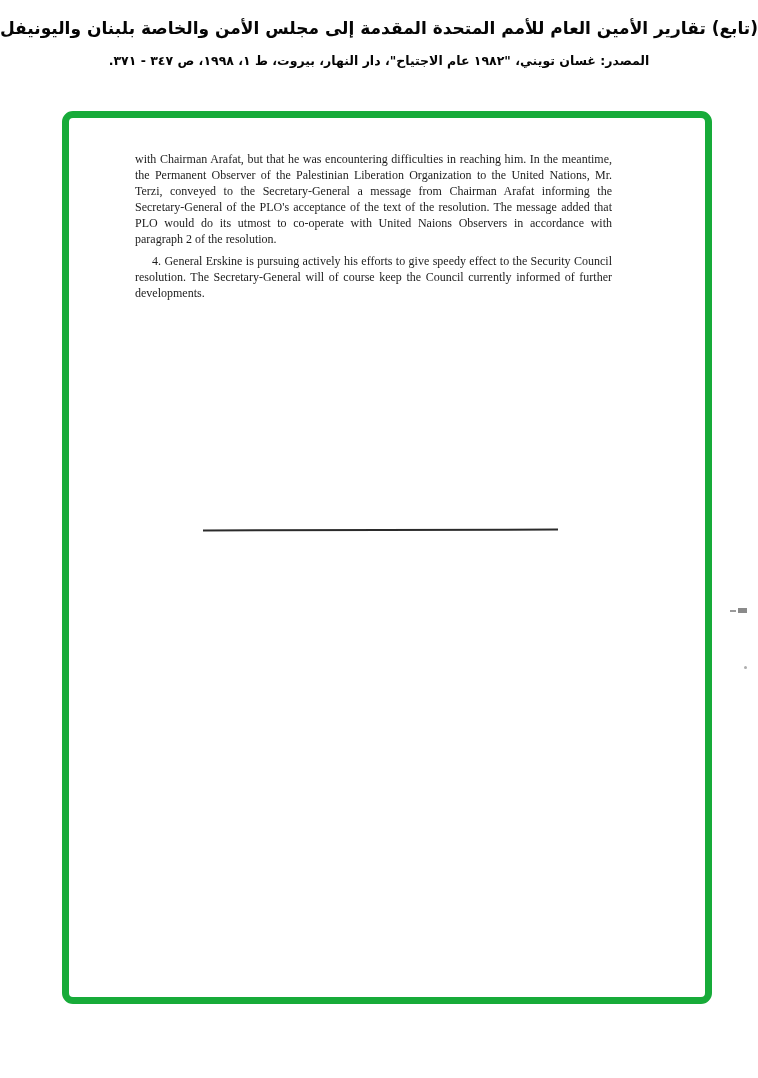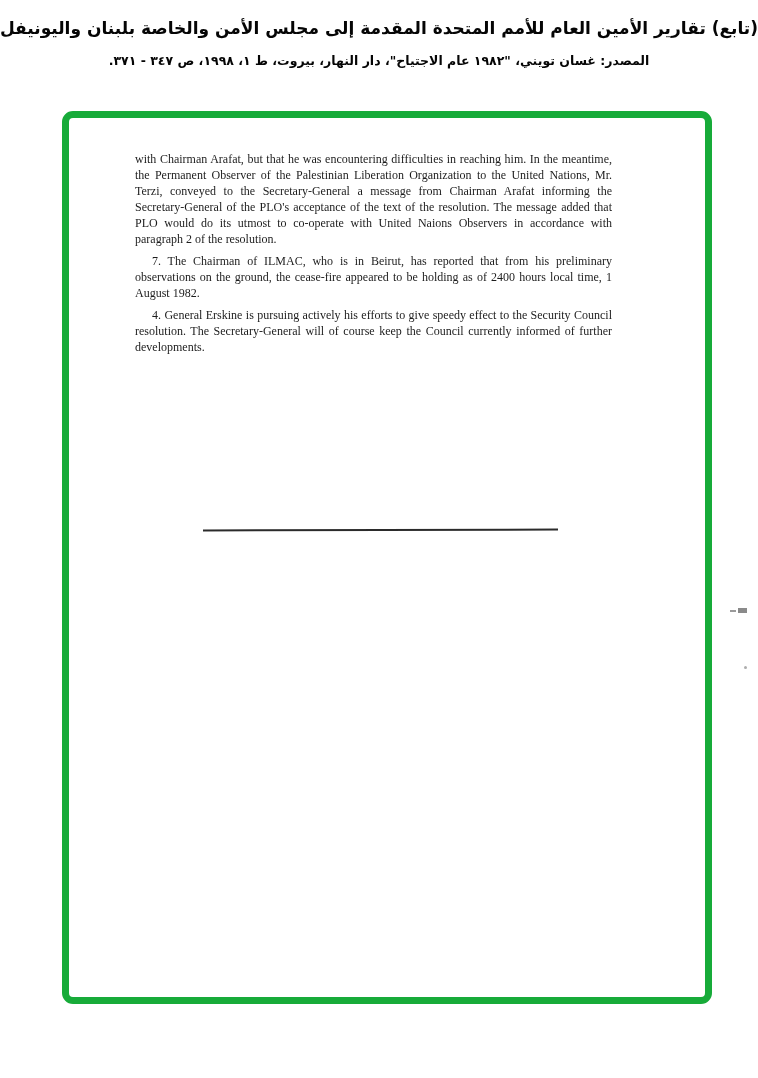--- a/index.html
+++ b/index.html
@@ -116,21 +116,20 @@
 <div class="page">
 
   <div class="ar-line ar-line-1">(تابع) تقارير الأمين العام للأمم المتحدة المقدمة إلى مجلس الأمن والخاصة بلبنان واليونيفل.</div>
 
   <div class="ar-line ar-line-2">المصدر: غسان تويني، "١٩٨٢ عام الاجتياح"، دار النهار، بيروت، ط ١، ١٩٩٨، ص ٣٤٧ - ٣٧١.</div>
 
   <div class="doc-frame" style="border-color: rgb(23, 171, 57);"></div>
 
   <div class="text-block" style="color: rgb(28, 28, 28);">
     <p>with Chairman Arafat, but that he was encountering difficulties in reaching him. In the meantime, the Permanent Observer of the Palestinian Liberation Organization to the United Nations, Mr. Terzi, conveyed to the Secretary-General a message from Chairman Arafat informing the Secretary-General of the PLO's acceptance of the text of the resolution. The message added that PLO would do its utmost to co-operate with United Naions Observers in accordance with paragraph 2 of the resolution.</p>
-    <p class="indent">7. The Chairman of ILMAC, who is in Beirut, has reported that from his preliminary observations on the ground, the cease-fire appeared to be holding as of 2400 hours local time, 1 August 1982.</p>
     <p class="indent">4. General Erskine is pursuing actively his efforts to give speedy effect to the Security Council resolution. The Secretary-General will of course keep the Council currently informed of further developments.</p>
   </div>
 
   <div class="divider" style="background: rgb(43, 43, 43);"></div>
 
   <div class="speck-group">
     <span class="speck-dash"></span>
     <span class="speck-block"></span>
   </div>
   <div class="speck-dot"></div>

